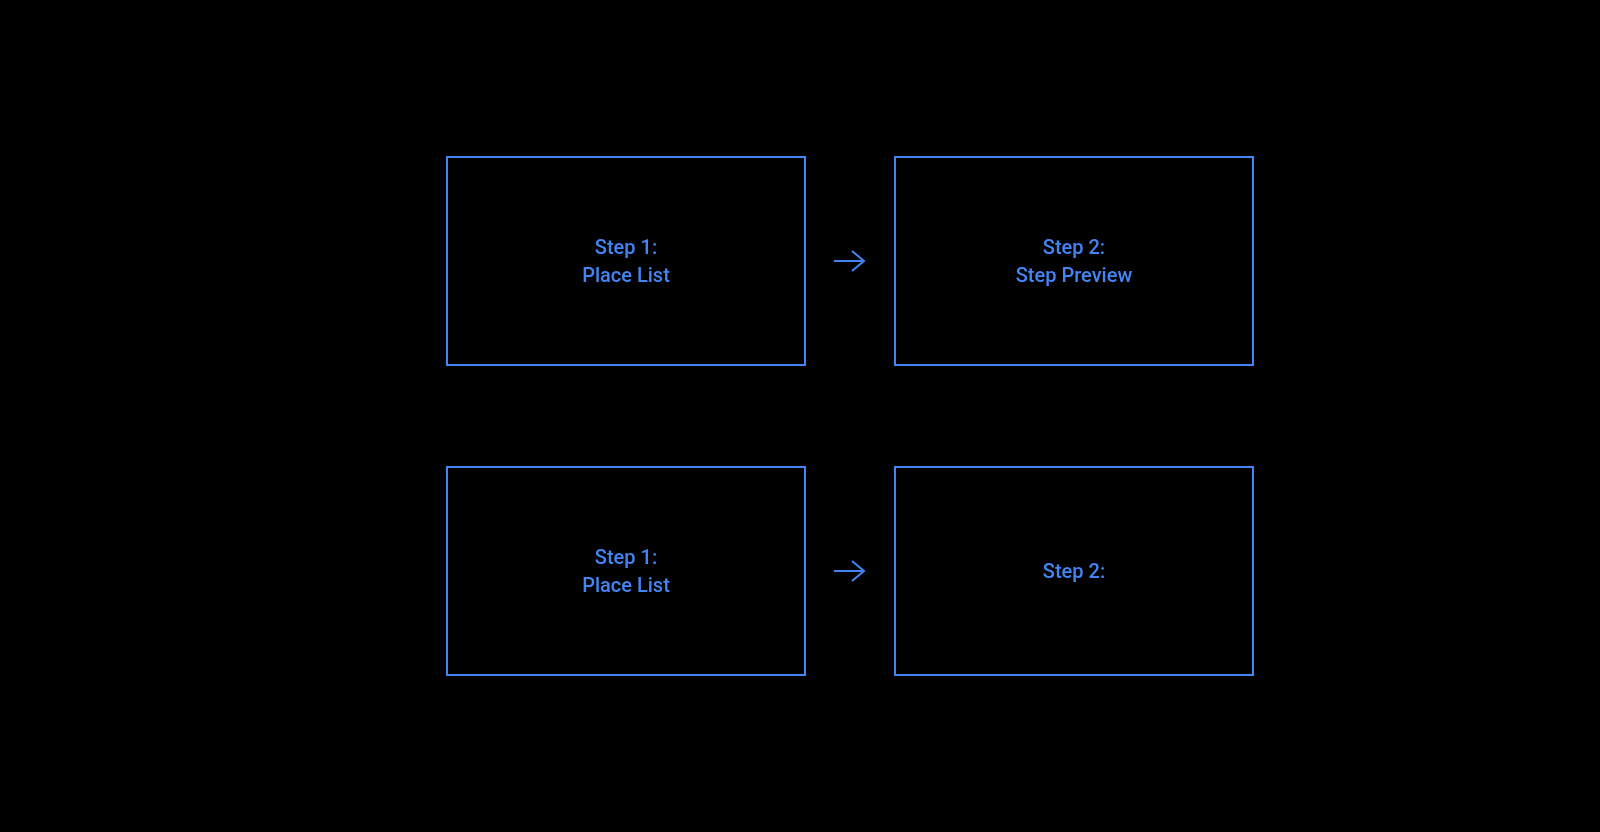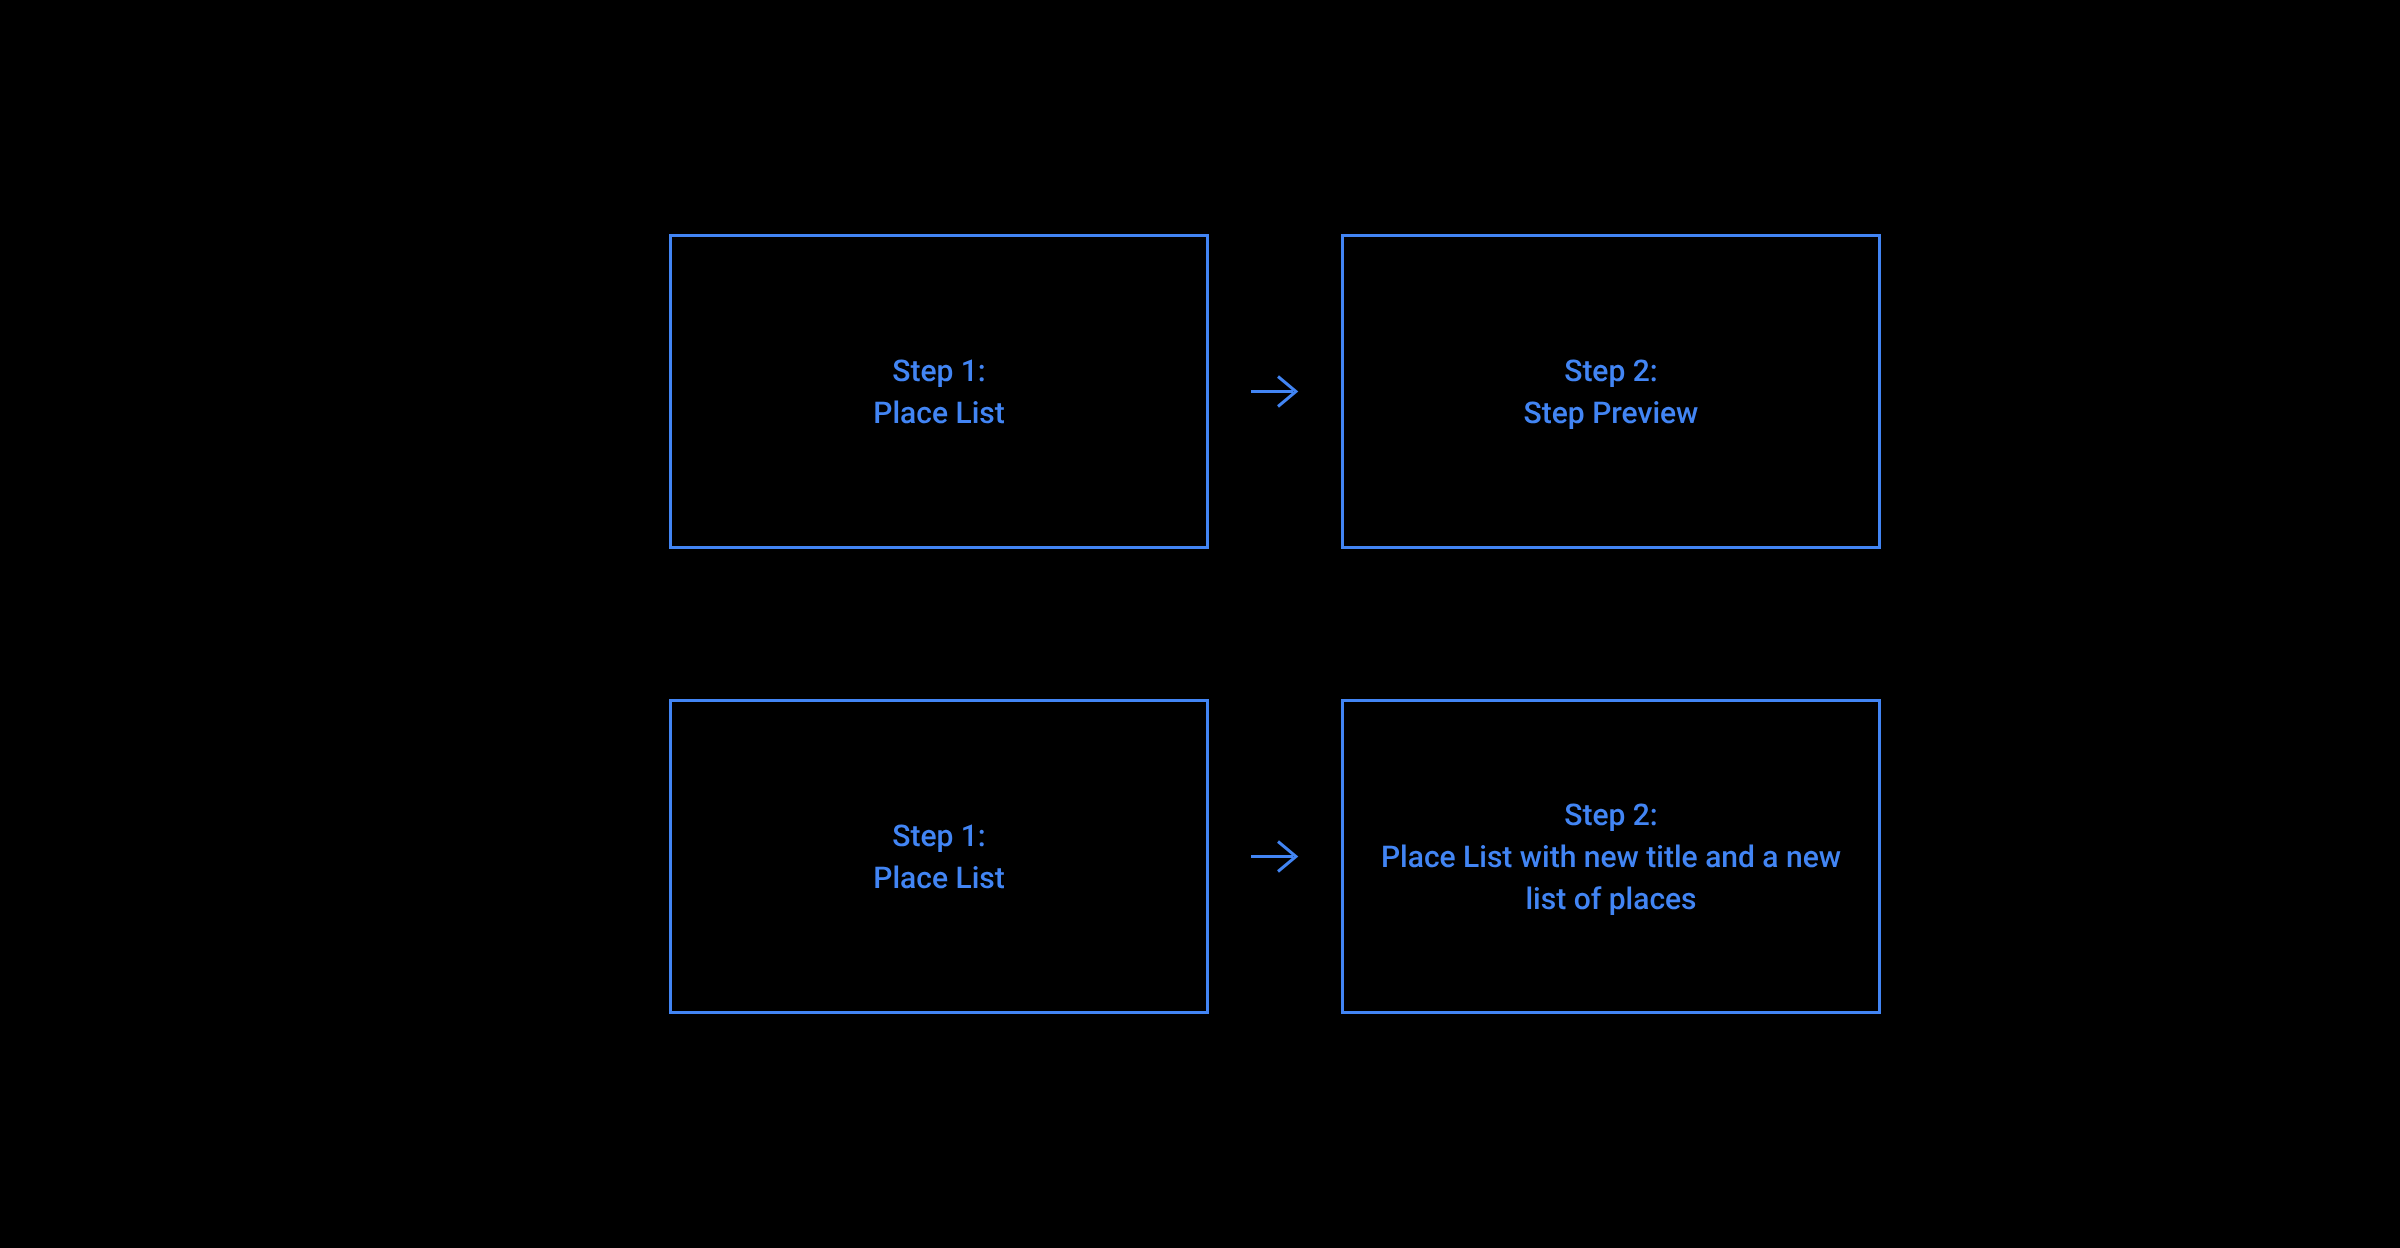--- a/index.html
+++ b/index.html
@@ -93,16 +93,15 @@
   </div>
   <div class="arrow">
     <svg viewBox="0 0 36 28">
       <line x1="2" y1="14" x2="30" y2="14"></line>
       <polyline points="20,4 32,14 20,24"></polyline>
     </svg>
   </div>
   <div class="step-box">
     <div class="step-text">
       <span class="step-line">Step 2:</span>
-      <span class="step-line">Place List with new title and a new list of places</span>
     </div>
   </div>
 </div>
 
 </body></html>

